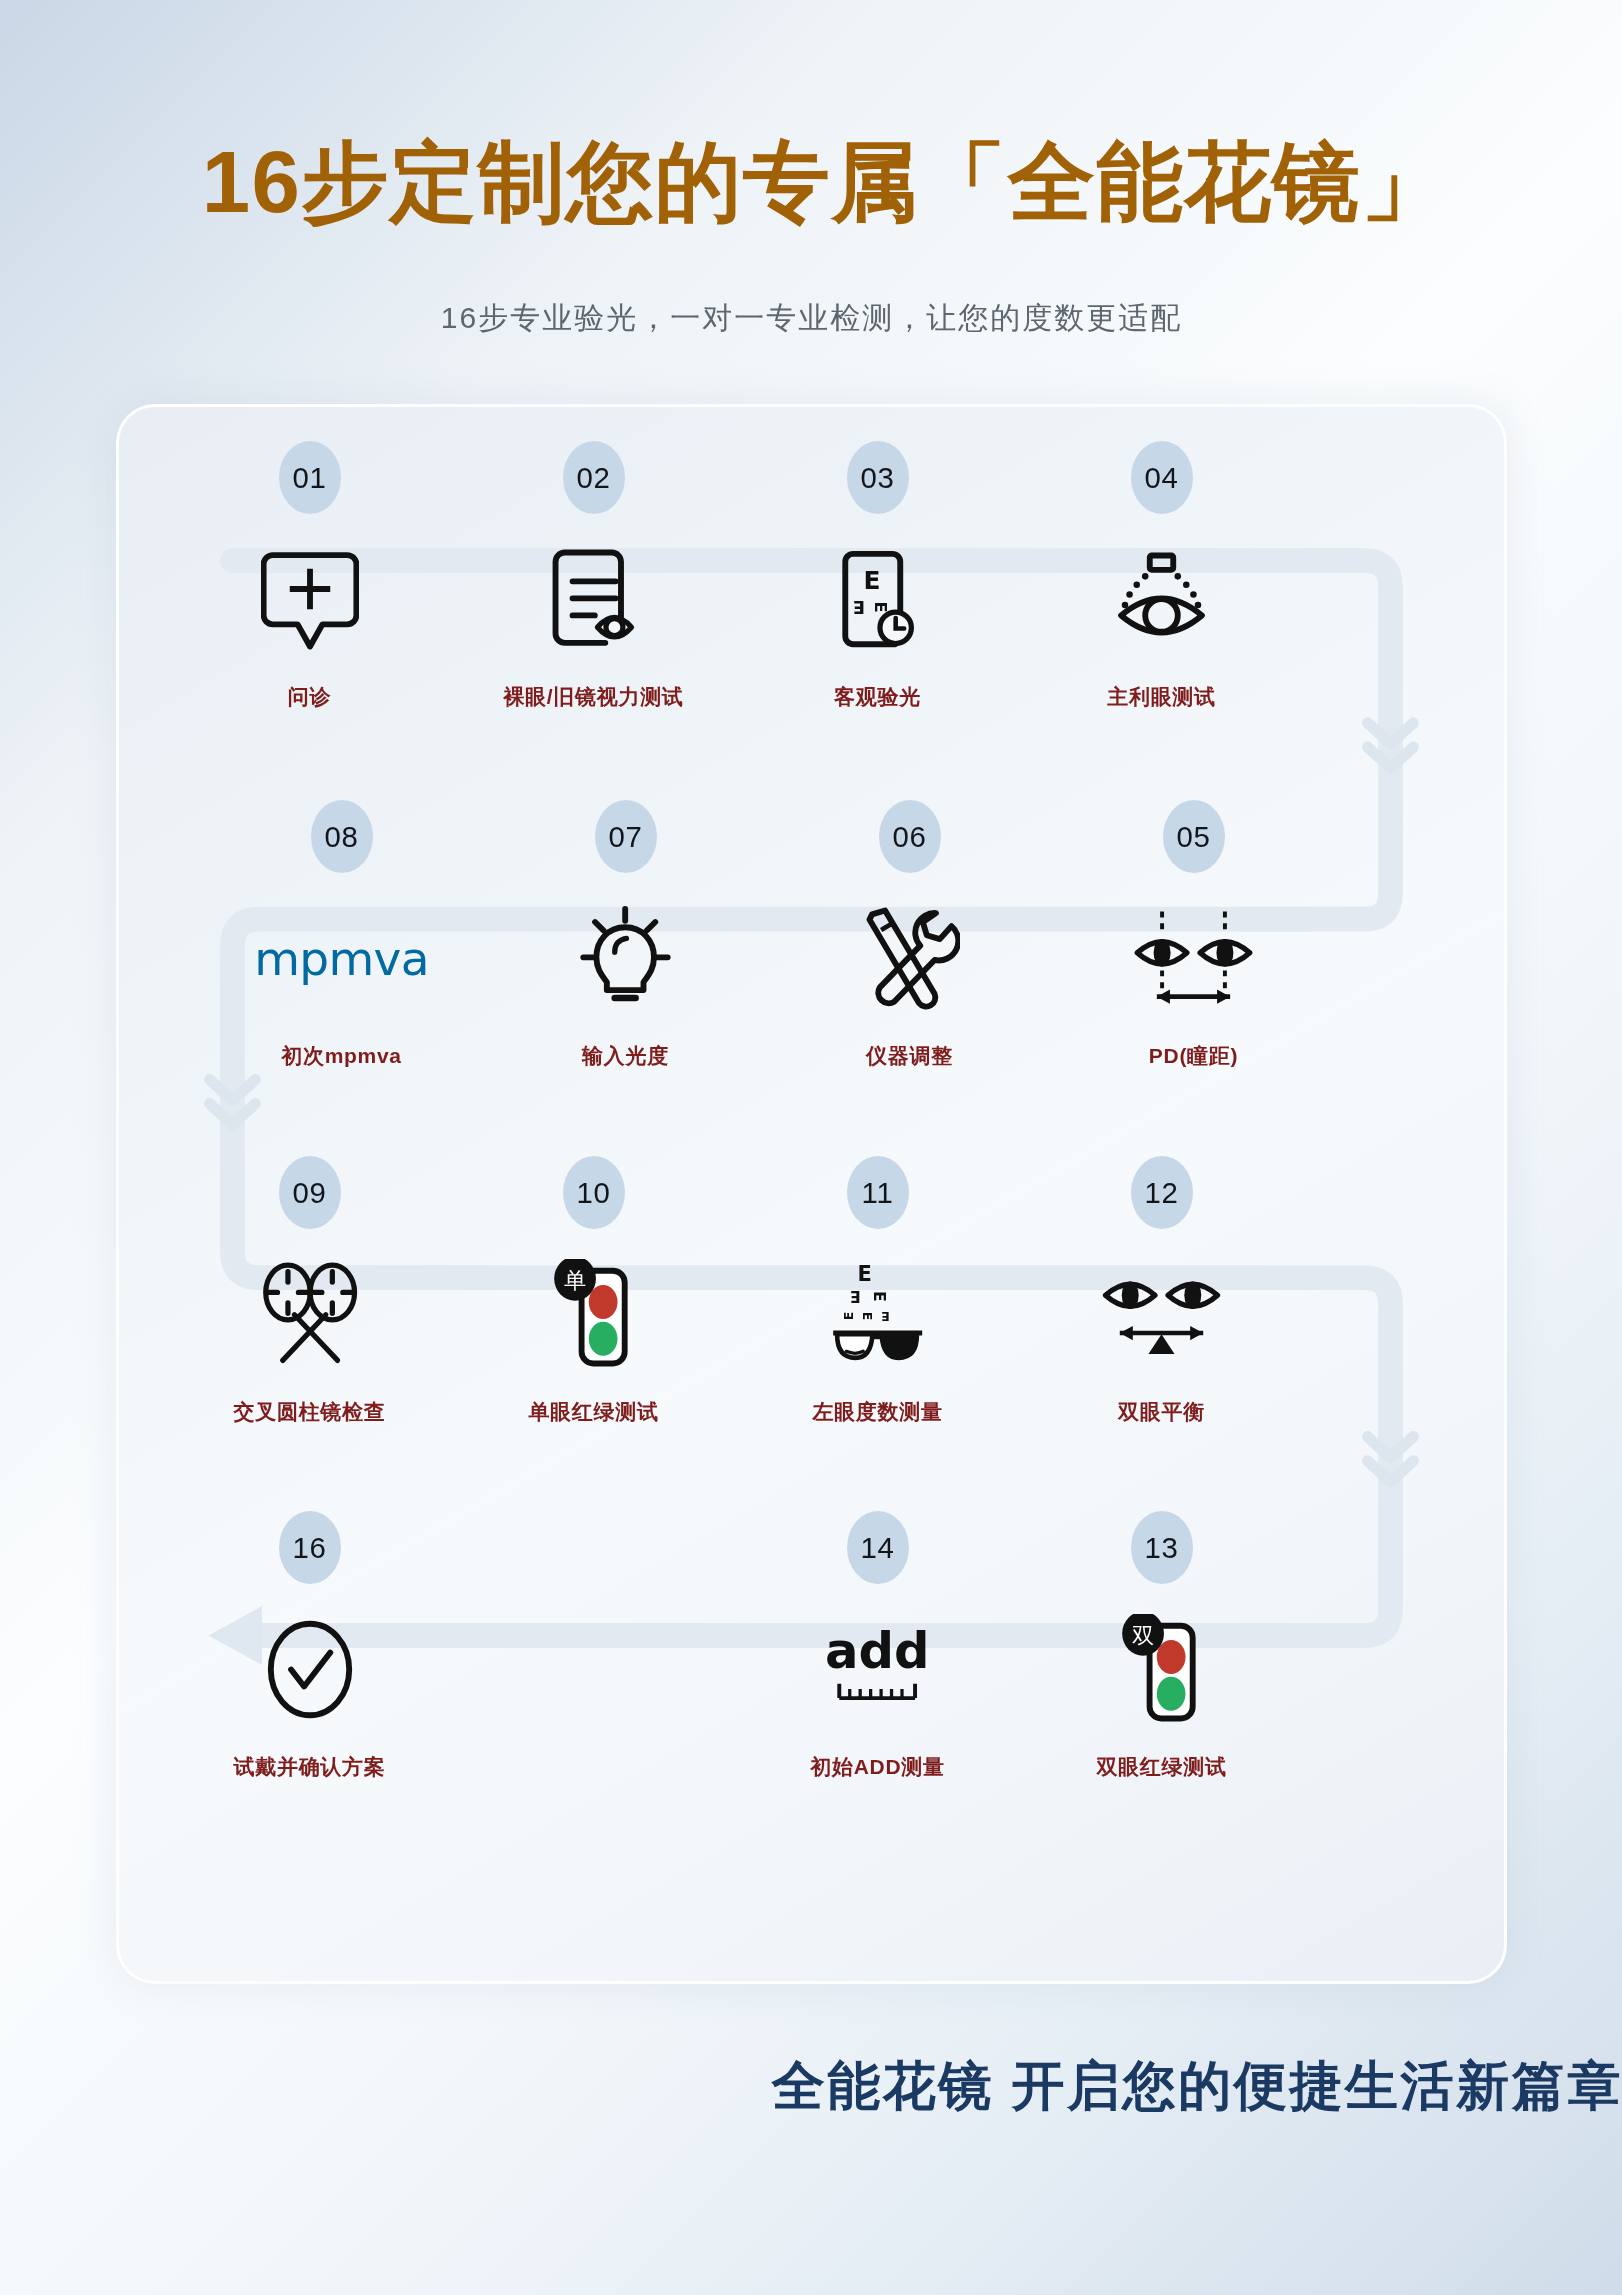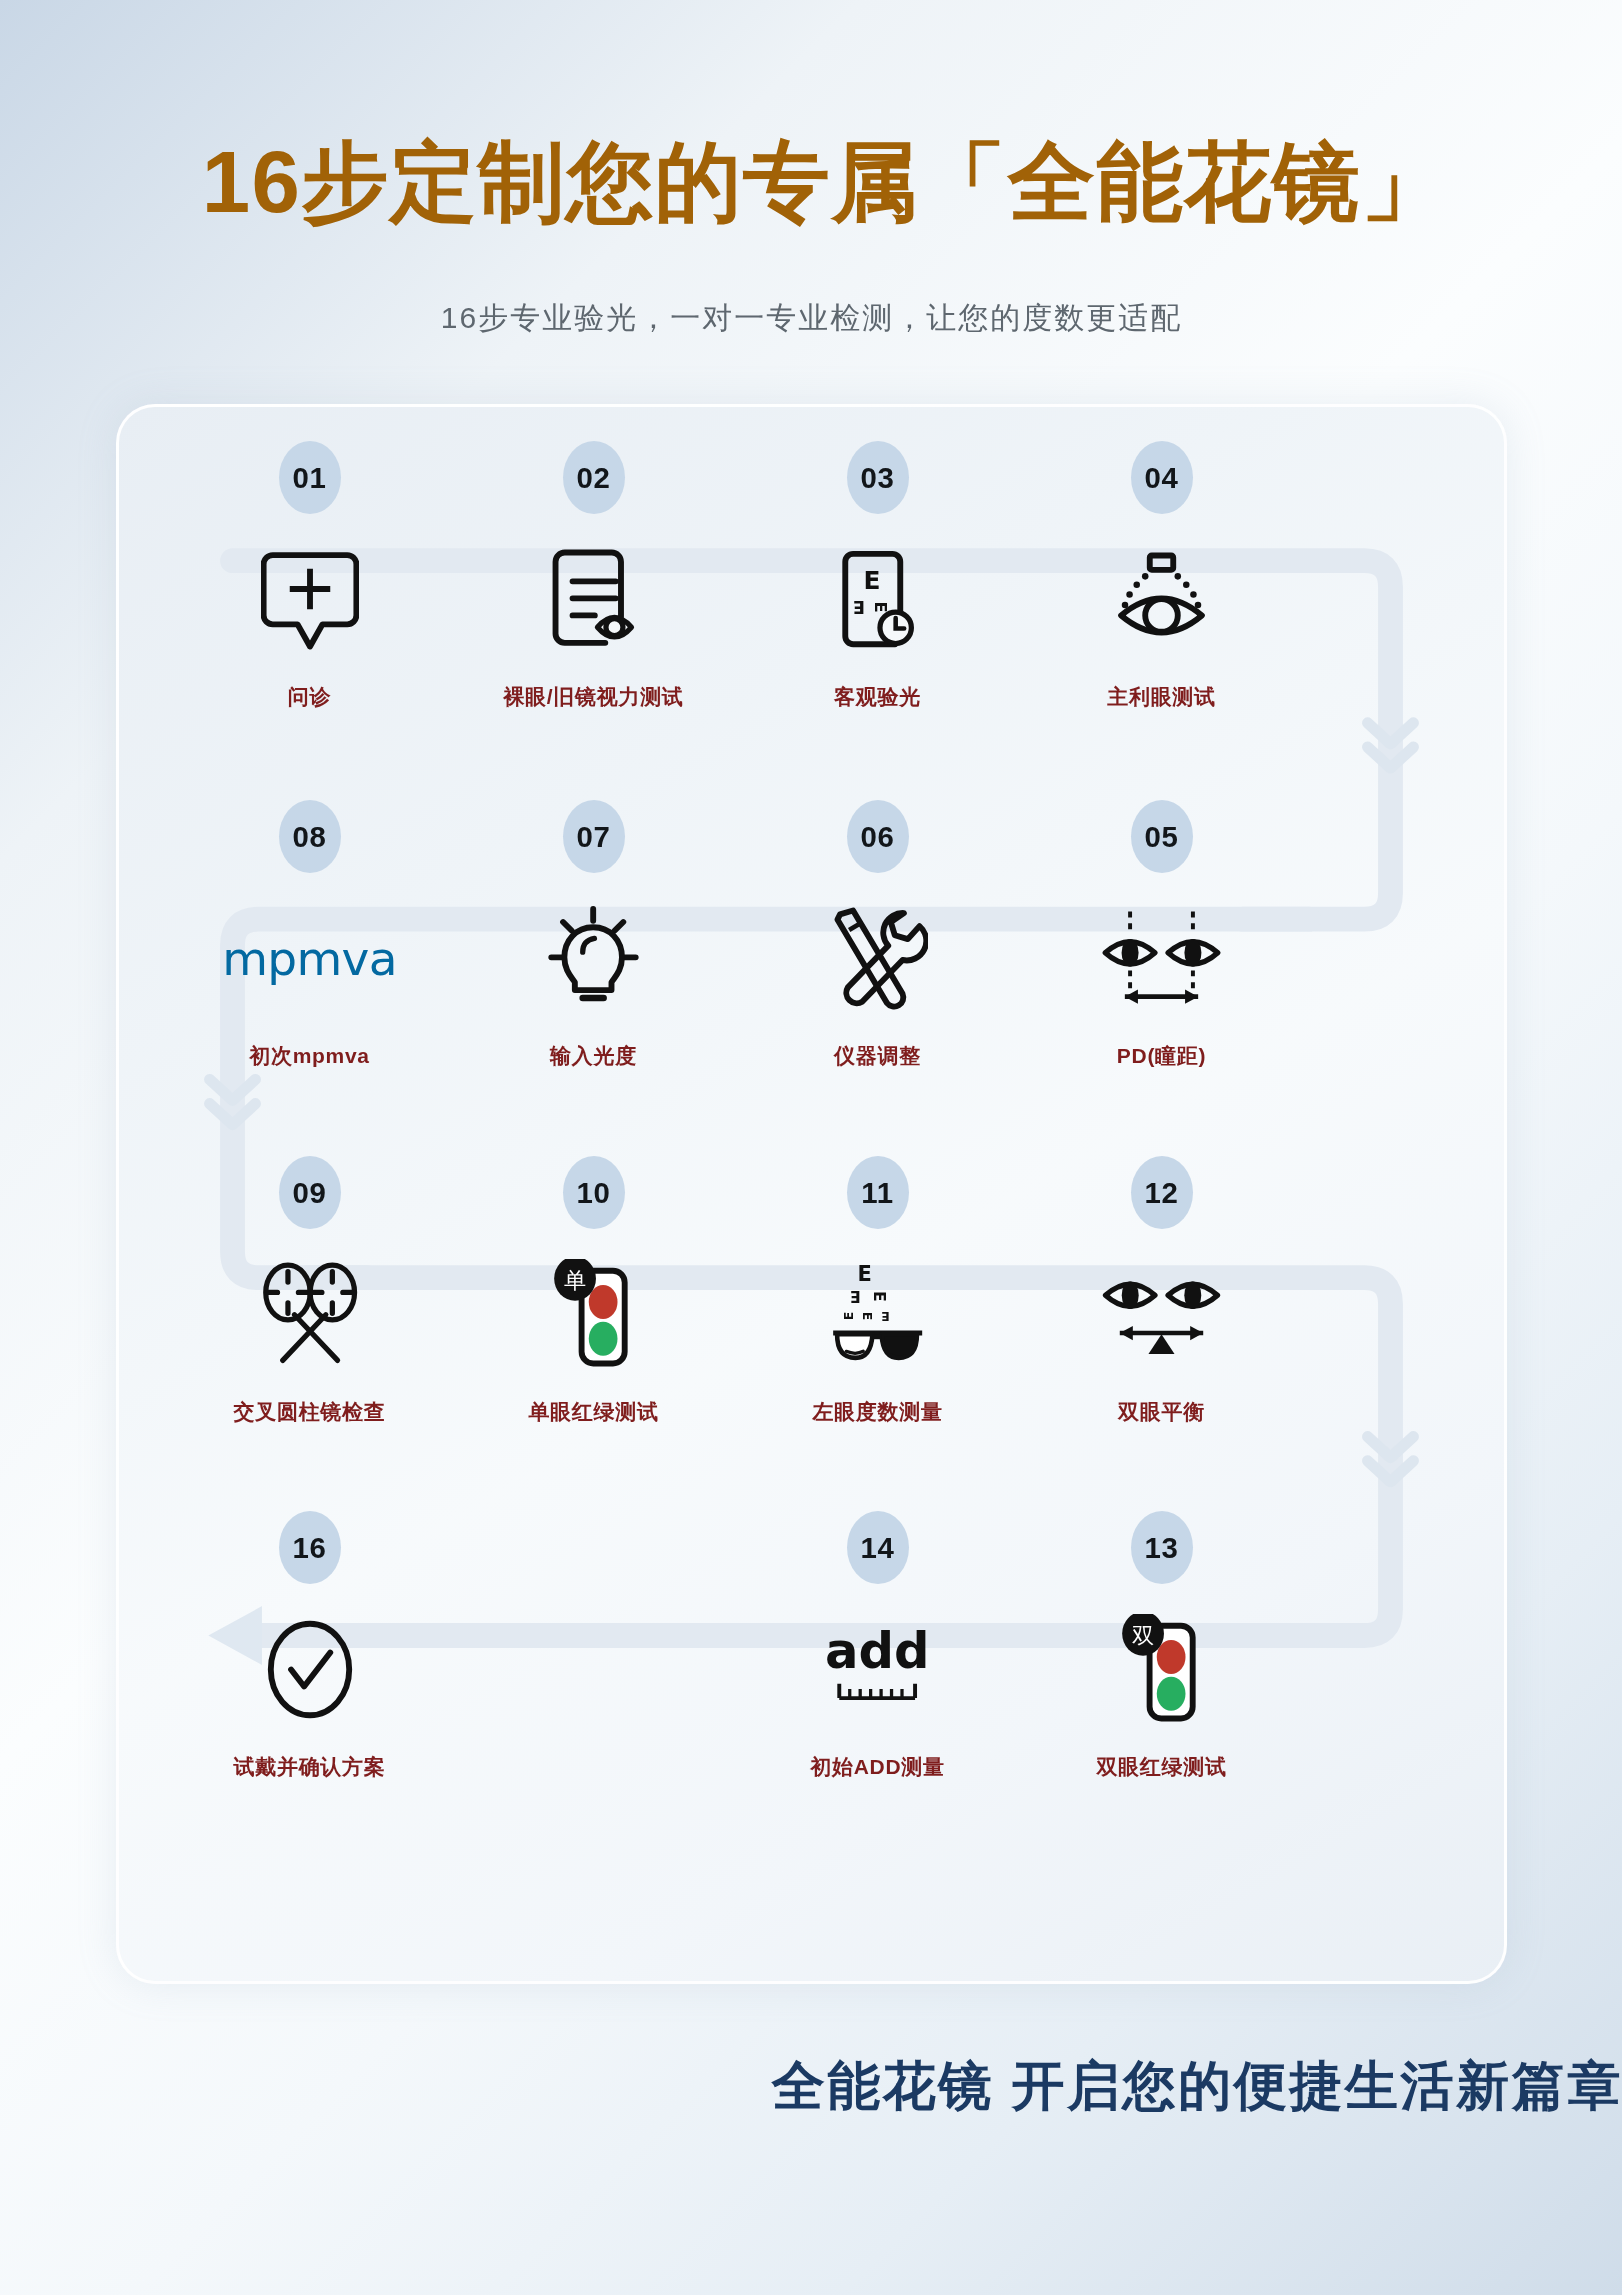--- a/index.html
+++ b/index.html
@@ -38,40 +38,40 @@
     border:3.9px solid rgba(255,255,255,.92);
     box-shadow:0 0 39px rgba(150,170,195,.18);
   }
 
   
   .track{ position:absolute; left:0; top:0; width:1623px; height:2295px; pointer-events:none; }
 
   
   .row{ position:absolute; left:116px; width:1391px; height:359px; }
   .row.r1{ top:458px; }
-  .row.r2{ top:817px; }
+  .row.r2{ top:817px;margin-left:32px; }
   .row.r3{ top:1173px; }
   .row.r4{ top:1528px; }
 
   .cell{
     position:absolute; top:0; width:285px; height:359px;
     display:flex; flex-direction:column; align-items:center;
   }
   .cell.c0{ left:51px; }
   .cell.c1{ left:335px; }
   .cell.c2{ left:619px; }
   .cell.c3{ left:903px; }
 
   .num{
     width:62px; height:73px; border-radius:50%;
     background:#c6d7e8;
     display:flex; align-items:center; justify-content:center;
     font-size:29.4px; color:#12161a; letter-spacing:0.7px;
     margin-top:-17px;
-    position:relative; z-index:4;font-weight:bold;
+    position:relative; z-index:4;
   }
 
   .iconbox{
     height:124px; width:100%;
     display:flex; align-items:center; justify-content:center;
     margin-top:23.6px;
   }
   .iconbox svg{ display:block; }
 
   .label{

